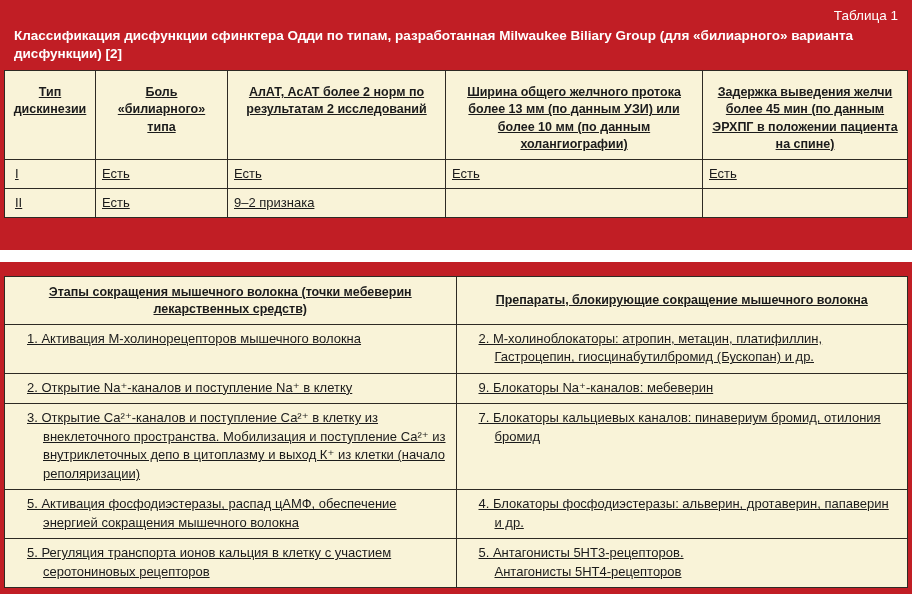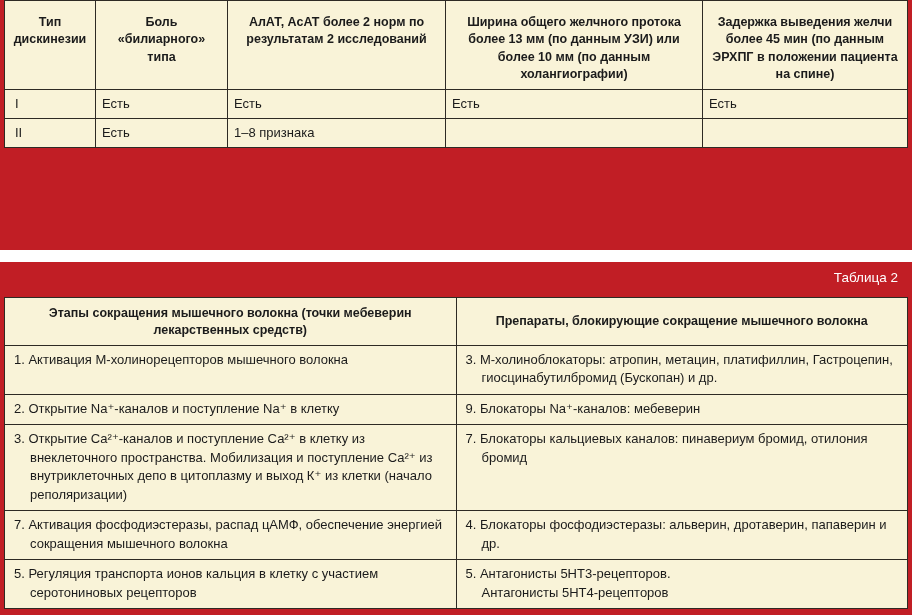--- a/index.html
+++ b/index.html
@@ -20,20 +20,21 @@
     color:#ffffff;font-size:13.5px;font-weight:400;text-align:right;
     padding:2px 2px 4px 0;
   }
   .table-title{
     color:#ffffff;font-size:13.5px;font-weight:700;line-height:1.3;
     padding-right:14px;
   }
   table{
     width:100%;border-collapse:collapse;table-layout:fixed;
     background:var(--cream);
+    text-decoration:underline;
   }
   th,td{
     border:1.5px solid var(--border);
     font-size:12.5px;line-height:1.38;color:var(--ink);
   }
   
   .t1 th{
     font-weight:700;text-align:center;vertical-align:top;
     padding:13px 6px 6px 6px;height:84px;
   }
@@ -42,30 +43,34 @@
     font-size:13px;
   }
   .t1 td.rowhead{text-align:left;padding-left:10px;}
   
   .t2 th{
     font-weight:700;text-align:center;vertical-align:middle;
     padding:6px 30px;height:48px;line-height:1.35;
   }
   .t2 td{
     text-align:left;vertical-align:top;
-    padding:5px 10px 6px 25px;text-indent:-16px;
+    padding:5px 10px 6px 38px;text-indent:-16px;
     white-space:pre-line;font-size:13px;line-height:1.42;
   }
   .gap{height:12px;background:#ffffff;}
   .t1-wrap{height:250px;}
 </style>
 </head>
 <body>
 
 <div class="block t1-wrap">
+  <div class="block-head">
+    <div class="table-tag">Таблица 1</div>
+    <div class="table-title">Классификация дисфункции сфинктера Одди по типам, разработанная Milwaukee Biliary Group (для «билиарного» варианта дисфункции) [2]</div>
+  </div>
   <table class="t1">
     <colgroup>
       <col style="width:91px">
         <col style="width:132px">
         <col style="width:218px">
         <col style="width:257px">
         <col>
     </colgroup>
     <thead>
       <tr>
@@ -80,60 +85,59 @@
       <tr>
         <td class="rowhead">I</td>
         <td>Есть</td>
         <td>Есть</td>
         <td>Есть</td>
         <td>Есть</td>
       </tr>
       <tr>
         <td class="rowhead">II</td>
         <td>Есть</td>
-        <td>1–8 признака</td>
+        <td>9–2 признака</td>
         <td></td>
         <td></td>
       </tr>
     </tbody>
   </table>
 </div>
 
 <div class="gap"></div>
 
 <div class="block">
   <div class="block-head">
-    <div class="table-tag">Таблица 2</div>
   </div>
   <table class="t2">
     <colgroup>
       <col style="width:50%">
         <col style="width:50%">
     </colgroup>
     <thead>
       <tr>
         <th>Этапы сокращения мышечного волокна (точки мебеверин лекарственных средств)</th>
         <th>Препараты, блокирующие сокращение мышечного волокна</th>
       </tr>
     </thead>
     <tbody>
       <tr>
         <td>1. Активация М-холинорецепторов мышечного волокна</td>
-        <td>3. М-холиноблокаторы: атропин, метацин, платифиллин, Гастроцепин, гиосцинабутилбромид (Бускопан) и др.</td>
+        <td>2. М-холиноблокаторы: атропин, метацин, платифиллин, Гастроцепин, гиосцинабутилбромид (Бускопан) и др.</td>
       </tr>
       <tr>
         <td>2. Открытие Na⁺-каналов и поступление Na⁺ в клетку</td>
         <td>9. Блокаторы Na⁺-каналов: мебеверин</td>
       </tr>
       <tr>
         <td>3. Открытие Са²⁺-каналов и поступление Са²⁺ в клетку из внеклеточного пространства. Мобилизация и поступление Са²⁺ из внутриклеточных депо в цитоплазму и выход К⁺ из клетки (начало реполяризации)</td>
         <td>7. Блокаторы кальциевых каналов: пинавериум бромид, отилония бромид</td>
       </tr>
       <tr>
-        <td>7. Активация фосфодиэстеразы, распад цАМФ, обеспечение энергией сокращения мышечного волокна</td>
+        <td>5. Активация фосфодиэстеразы, распад цАМФ, обеспечение энергией сокращения мышечного волокна</td>
         <td>4. Блокаторы фосфодиэстеразы: альверин, дротаверин, папаверин и др.</td>
       </tr>
       <tr>
         <td>5. Регуляция транспорта ионов кальция в клетку с участием серотониновых рецепторов</td>
         <td>5. Антагонисты 5НТ3-рецепторов.
 Антагонисты 5НТ4-рецепторов</td>
       </tr>
 
     </tbody>
   </table>

